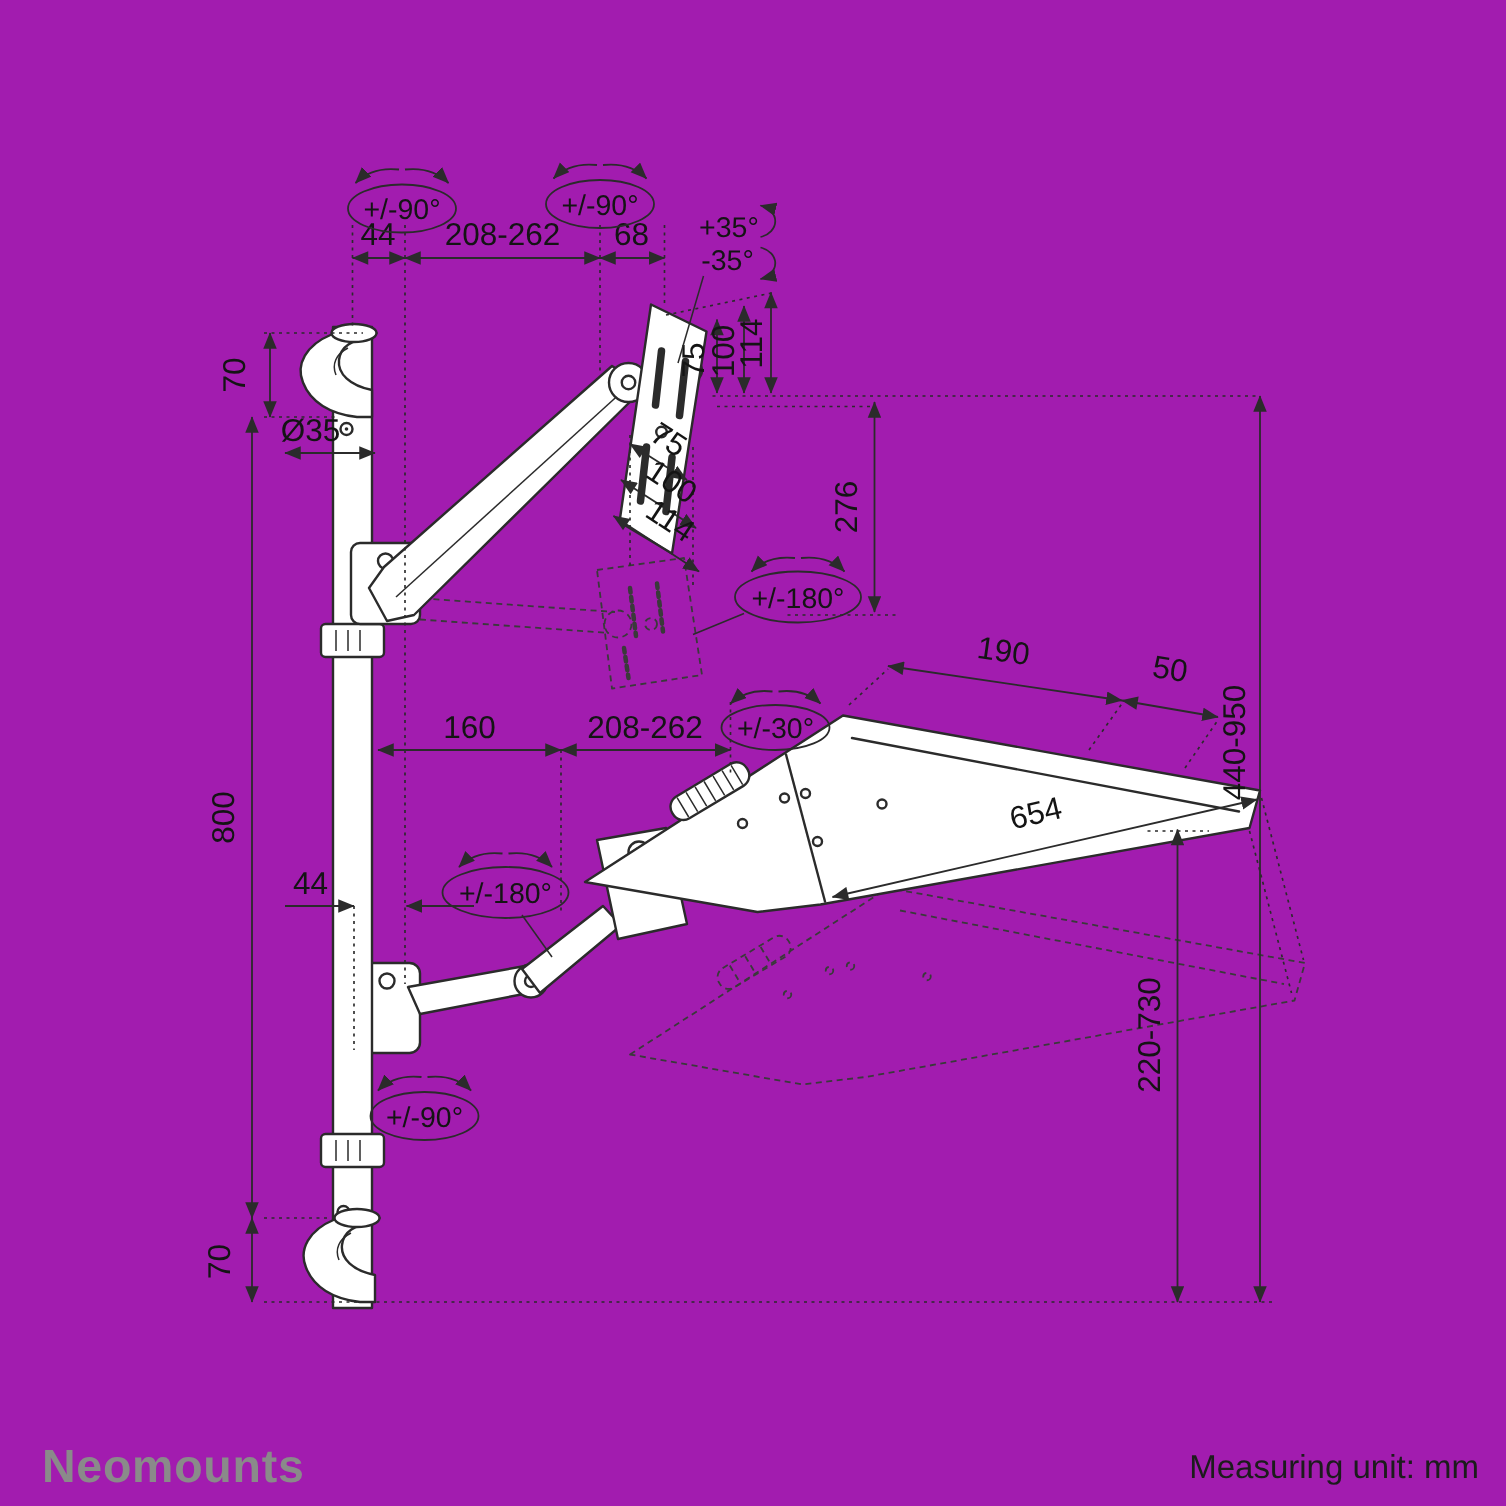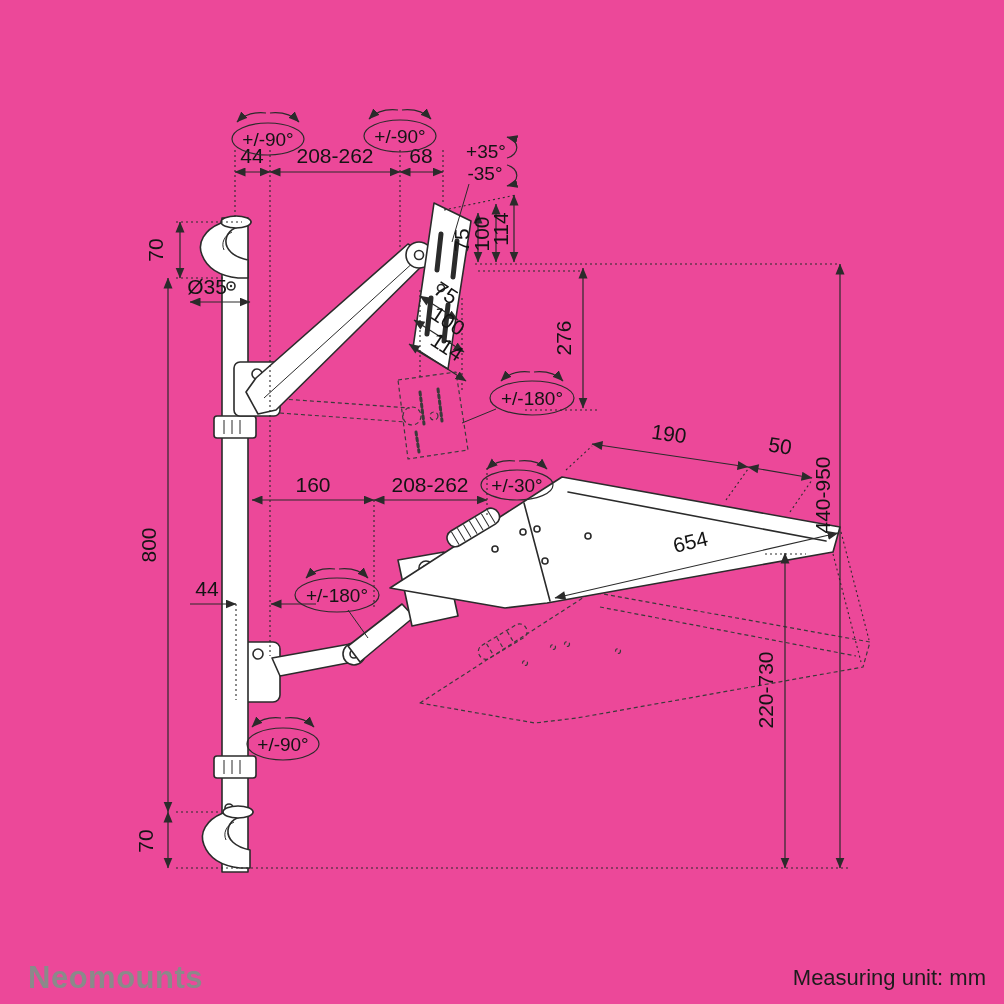--- a/index.html
+++ b/index.html
@@ -1,16 +1,16 @@
 <!DOCTYPE html>
 <html><head>
 <meta charset="utf-8">
 <style>
   html,body{margin:0;padding:0;background:#ffffff;}
-  .stage{position:relative;width:1004px;height:1004px;background:#ec4899;overflow:hidden;
+  .stage{position:relative;width:1004px;height:1004px;background:#a21caf;overflow:hidden;
          font-family:"Liberation Sans",sans-serif;}
   svg{display:block;}
   .draw{fill:none;stroke:#2b2b2b;stroke-width:1.6;stroke-linejoin:round;stroke-linecap:round;}
   .drawf{fill:#ffffff;stroke:#2b2b2b;stroke-width:1.6;stroke-linejoin:round;}
   .thin{fill:none;stroke:#2b2b2b;stroke-width:1;}
   .dim{fill:none;stroke:#2b2b2b;stroke-width:1.2;}
   .dot{fill:none;stroke:#2b2b2b;stroke-width:1.1;stroke-dasharray:2 3;}
   .ghost{fill:none;stroke:#3a3a3a;stroke-width:1.2;stroke-dasharray:4 3;stroke-linejoin:round;}
   .slot{fill:none;stroke:#2b2b2b;stroke-width:5;stroke-linecap:round;}
   .gslot{fill:none;stroke:#3a3a3a;stroke-width:3;stroke-linecap:round;stroke-dasharray:3 3;}

